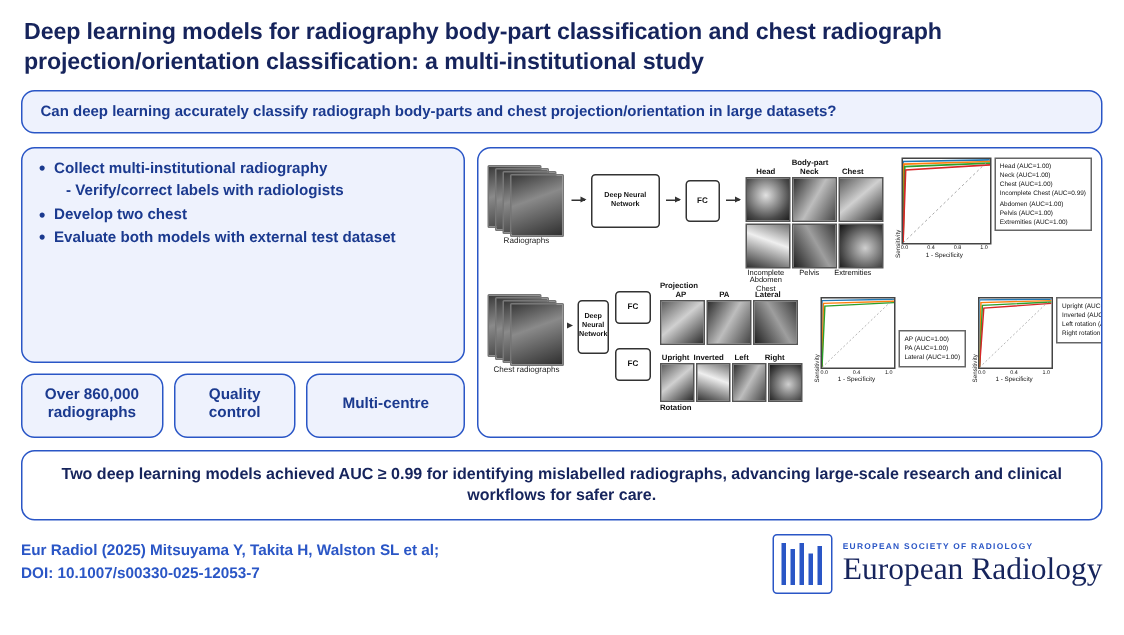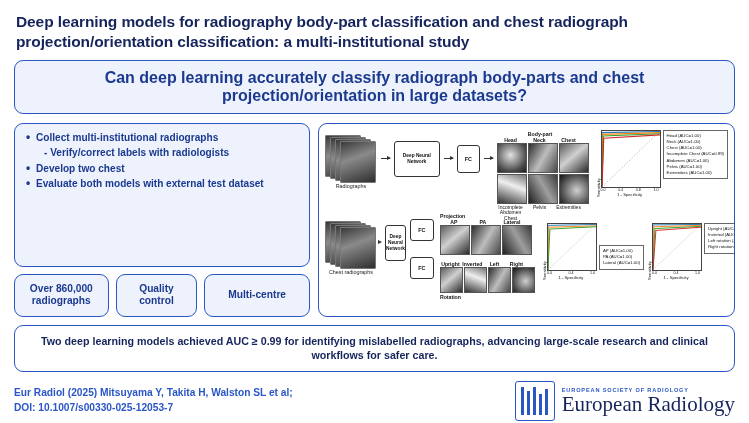--- a/index.html
+++ b/index.html
@@ -25,24 +25,23 @@
     color:#16245c;
     letter-spacing:-0.1px;
     margin:2px 2px 8px 2px;
   }
   
   .question{
     border:1.6px solid #2a56c6;
     border-radius:9px;
     background:#eef2fd;
     padding:8px 12px;
-    font-size:16px;
+    font-size:10px;
     font-weight:bold;
     color:#1b3a8f;
-    text-align:center;
     margin-bottom:9px;
   }
   
   .middle{
     display:flex;
     gap:8px;
     align-items:stretch;
   }
   .left-col{
     width:296px;
@@ -295,21 +294,21 @@
   <div class="title">Deep learning models for radiography body-part classification and chest radiograph projection/orientation classification: a multi-institutional study</div>
 
   <div class="question">Can deep learning accurately classify radiograph body-parts and chest projection/orientation in large datasets?</div>
 
   <div class="middle">
 
     <div class="left-col">
 
       <div class="methods">
         <ul>
-          <li class="bullet">Collect multi-institutional radiographs</li>
+          <li class="bullet">Collect multi-institutional radiography</li>
           <li class="sub">- Verify/correct labels with radiologists</li>
           <li class="bullet">Develop two chest</li>
           <li class="bullet">Evaluate both models with external test dataset</li>
         </ul>
       </div>
 
       <div class="badges">
         <div class="badge b1">Over 860,000 radiographs</div>
         <div class="badge b2">Quality control</div>
         <div class="badge b3">Multi-centre</div>

